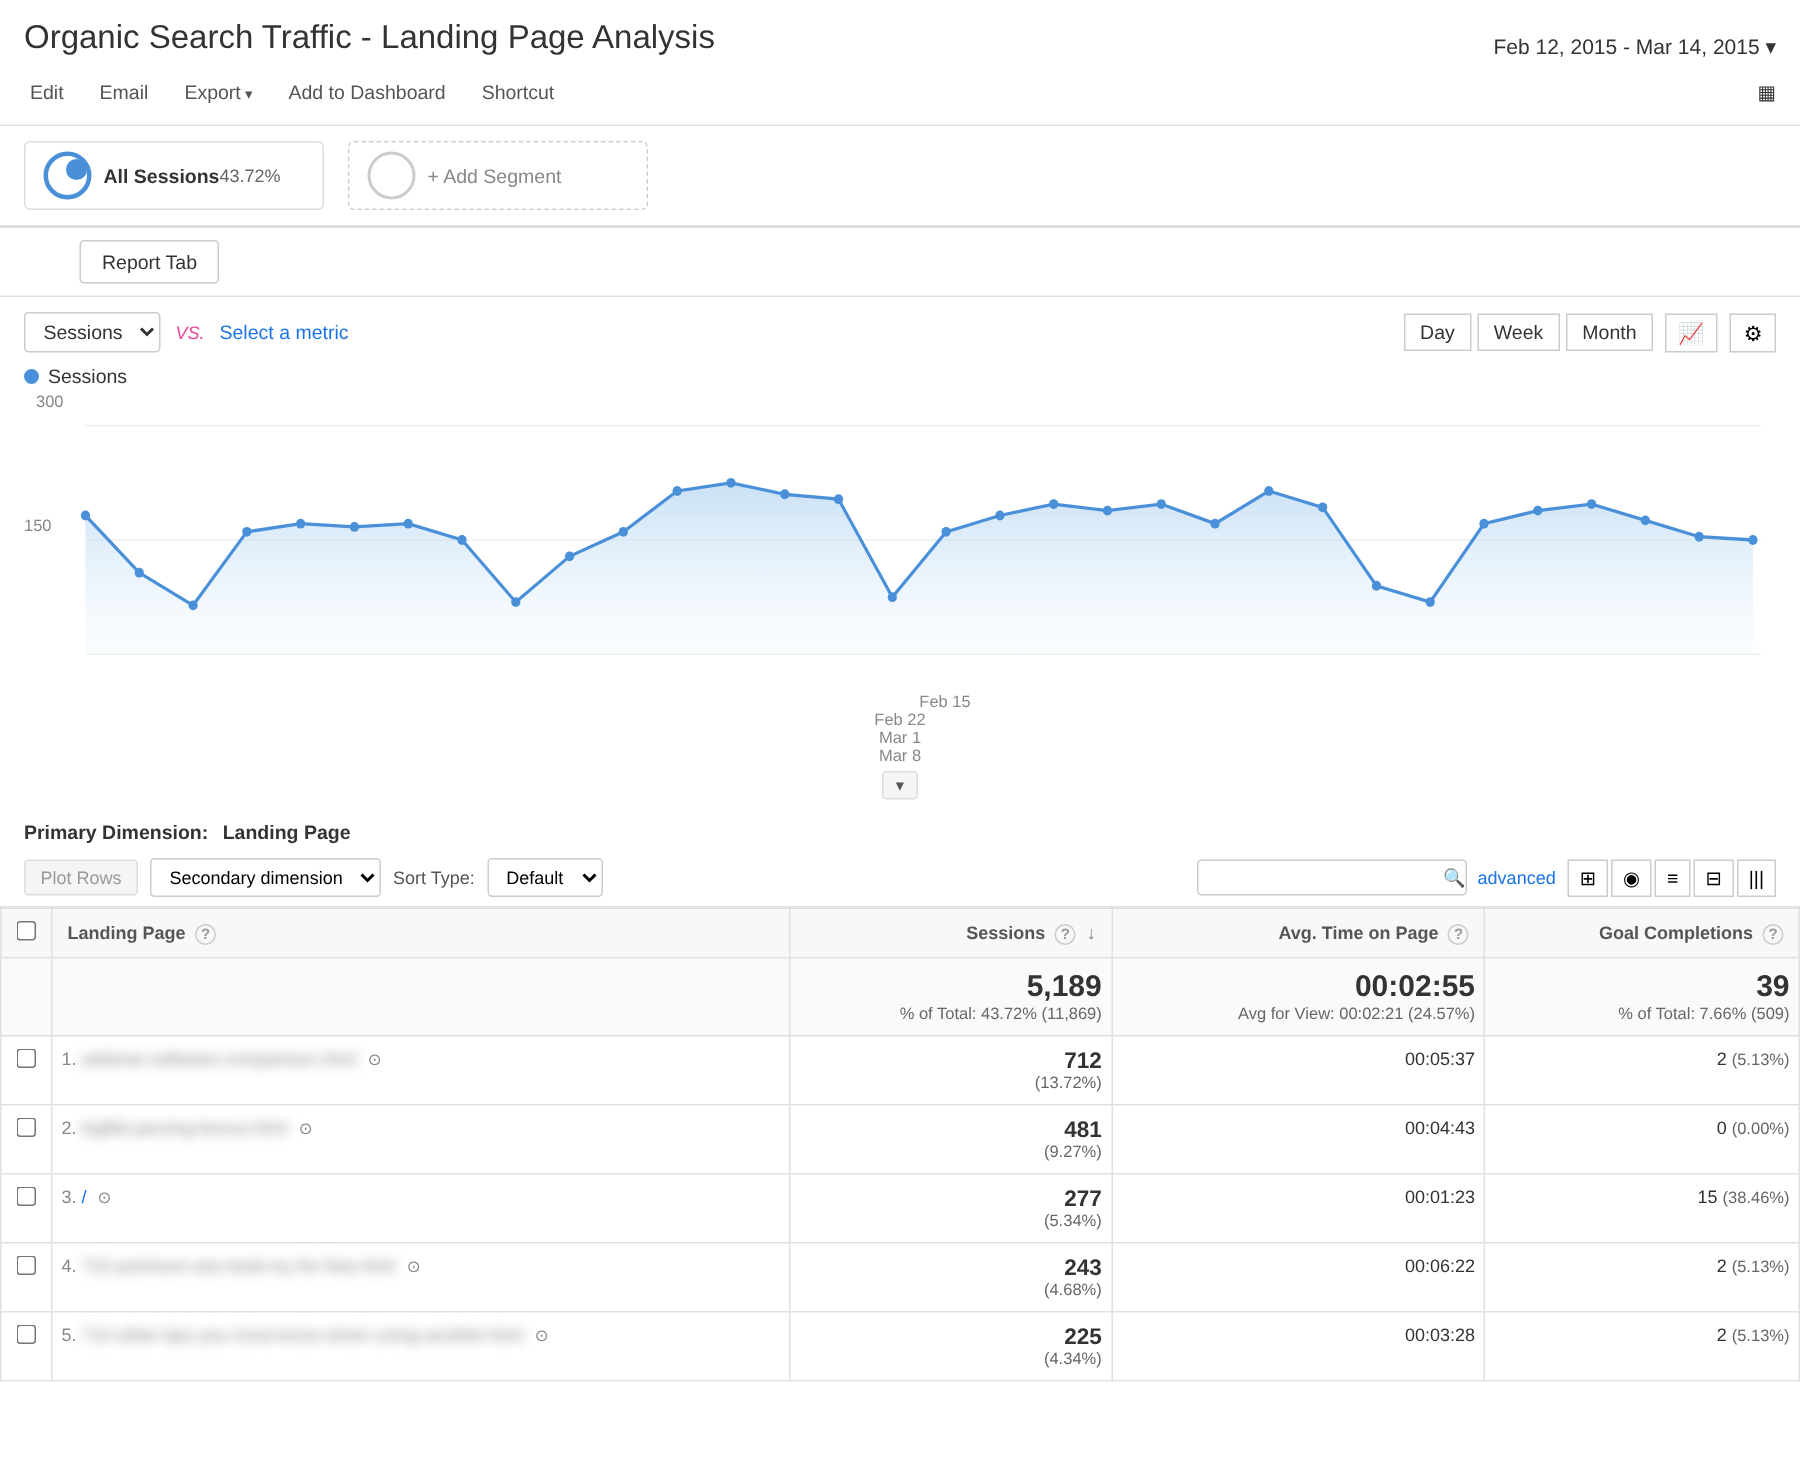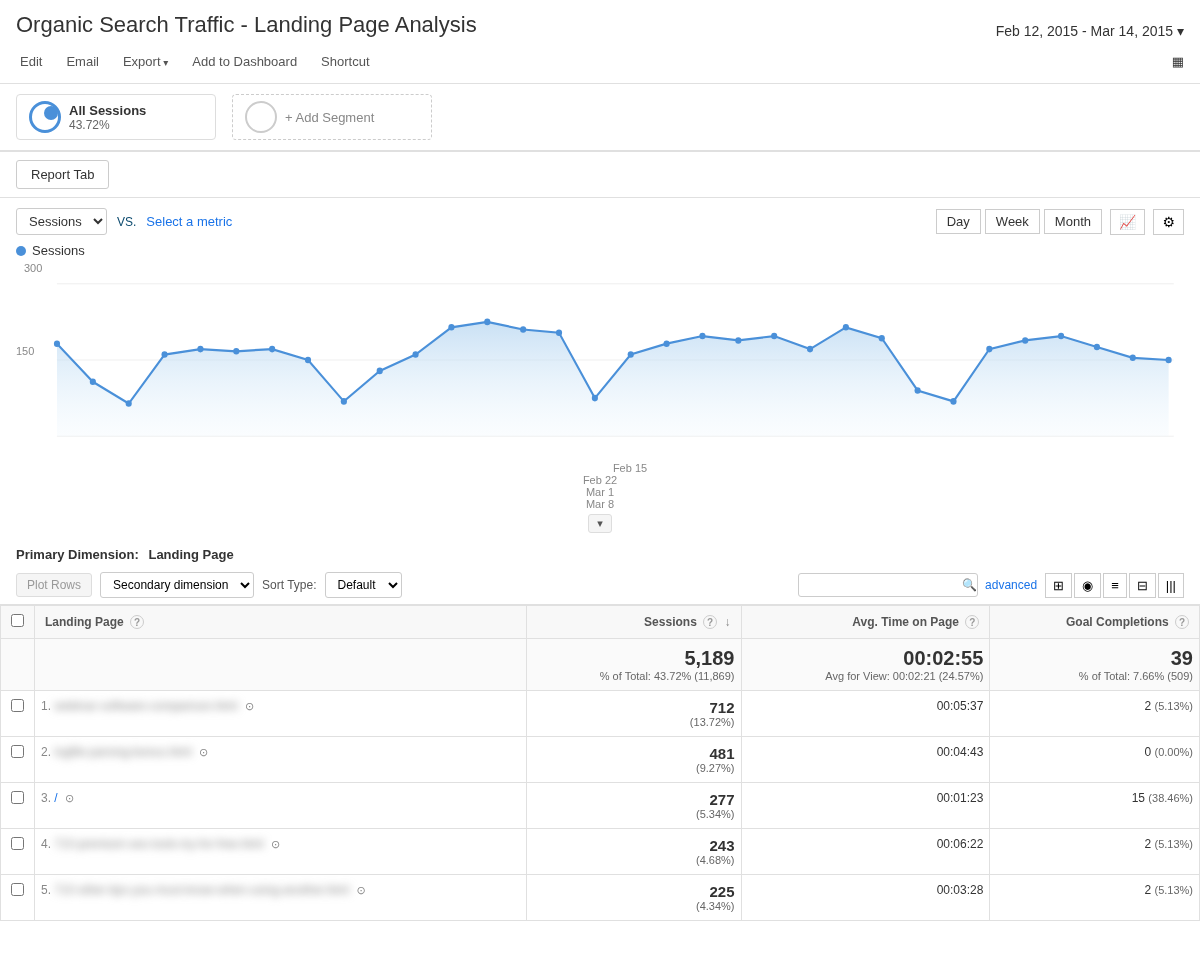--- a/index.html
+++ b/index.html
@@ -9,34 +9,34 @@
     .report-title { font-size: 22px; font-weight: normal; color: #333; margin-bottom: 8px; }
     .date-range { float: right; font-size: 14px; color: #333; cursor: pointer; margin-top: 4px; }
     .action-bar { display: flex; align-items: center; gap: 16px; padding: 6px 0; }
     .action-btn { color: #555; font-size: 13px; cursor: pointer; background: none; border: none; padding: 2px 4px; }
     .action-btn.has-arrow::after { content: ' ▾'; font-size: 10px; }
 
     .segment-bar { display: flex; align-items: center; padding: 10px 16px; border-bottom: 2px solid #e0e0e0; gap: 16px; }
     .segment-item { display: flex; align-items: center; gap: 8px; border: 1px solid #ddd; border-radius: 4px; padding: 6px 12px; min-width: 200px; background: #fff; }
     .segment-circle { width: 32px; height: 32px; border-radius: 50%; border: 3px solid #4a90d9; display: inline-block; flex-shrink: 0; background: transparent; position: relative; }
     .segment-circle::after { content: ''; position: absolute; top: 2px; left: 12px; width: 14px; height: 14px; background: #4a90d9; border-radius: 50%; }
-    .segment-info { display: flex; flex-direction: column; }
+    .segment-info { display: flex; flex-direction: row; }
     .segment-name { font-size: 13px; color: #333; font-weight: bold; }
     .segment-pct { font-size: 12px; color: #666; }
     .add-segment { display: flex; align-items: center; gap: 8px; color: #888; cursor: pointer; padding: 6px 12px; border: 1px dashed #ccc; border-radius: 4px; min-width: 200px; }
     .add-segment-circle { width: 32px; height: 32px; border-radius: 50%; border: 2px solid #ccc; flex-shrink: 0; }
 
     .report-tab-bar { padding: 8px 16px; border-bottom: 1px solid #e0e0e0; }
-    .report-tab-btn { background: #fff; border: 1px solid #ccc; border-radius: 3px; padding: 6px 14px; font-size: 13px; cursor: pointer; color: #333; }
+    .report-tab-btn { background: #fff; border: 1px solid #ccc; border-radius: 3px; padding: 6px 14px; font-size: 13px; cursor: pointer; color: #333; margin-left: 37px; }
 
     .chart-controls { display: flex; align-items: center; justify-content: space-between; padding: 10px 16px 4px; }
     .chart-controls-left { display: flex; align-items: center; gap: 10px; }
     .metric-select { border: 1px solid #ccc; border-radius: 3px; padding: 4px 8px; font-size: 13px; background: #fff; cursor: pointer; color: #333; }
     .metric-select::after { content: ' ▾'; }
-    .vs-label { color: #0c4a6e; font-size: 12px; }
+    .vs-label { color: #ec4899; font-size: 12px; font-style: italic; }
     .select-metric-link { color: #1a73e8; font-size: 13px; cursor: pointer; text-decoration: none; }
     .chart-controls-right { display: flex; align-items: center; gap: 4px; }
     .time-btn { border: 1px solid #ccc; padding: 4px 10px; font-size: 13px; cursor: pointer; background: #fff; color: #333; }
     .chart-type-btn { border: 1px solid #ccc; padding: 4px 8px; cursor: pointer; background: #fff; font-size: 14px; margin-left: 4px; }
 
     .sessions-legend { display: flex; align-items: center; gap: 6px; padding: 4px 16px 0; font-size: 13px; color: #333; }
     .legend-dot { width: 10px; height: 10px; border-radius: 50%; background: #4a90d9; display: inline-block; }
 
     .chart-area { padding: 4px 16px 0; position: relative; height: 200px; }
     .chart-svg { width: 100%; height: 100%; }

